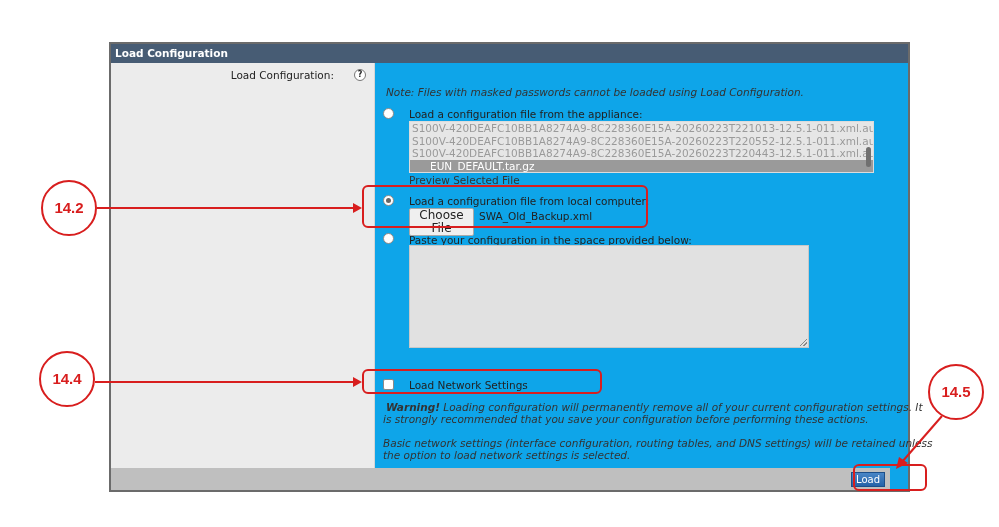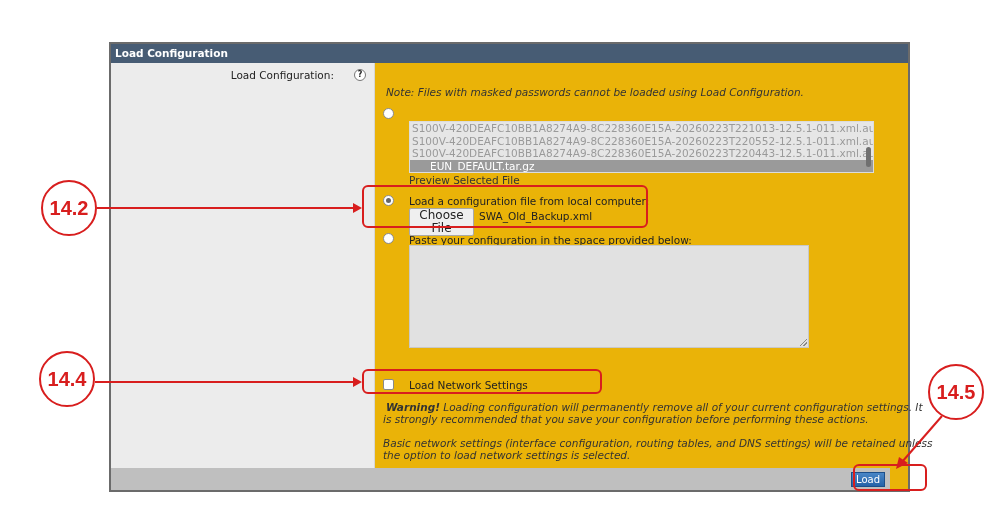--- a/index.html
+++ b/index.html
@@ -1,21 +1,21 @@
 <!DOCTYPE html>
 <html><head>
   <meta charset="utf-8">
   <style>
     * { box-sizing: border-box; margin: 0; padding: 0; }
     html, body { width: 999px; height: 527px; background: #ffffff; overflow: hidden; }
     body { position: relative; font-family: "DejaVu Sans", sans-serif; font-size: 10.5px; color: #222; }
 
     .panel {
       position: absolute; left: 109px; top: 42px; width: 801px; height: 450px;
-      border: 2px solid #6b6b6b; background: #eab308;
+      border: 2px solid #6b6b6b; background: #0ea5e9;
     }
     .panel-header {
       position: absolute; left: 0; top: 0; right: 0; height: 19px;
       background: #475c74; color: #fff; font-weight: bold; font-size: 10.5px;
       padding: 3px 0 0 4px;
     }
     .left-col {
       position: absolute; left: 0; top: 19px; width: 264px; bottom: 22px;
       background: #ececec; border-right: 1px solid #d6d6d6;
     }
@@ -77,21 +77,21 @@
     }
     .resize-grip {
       position: absolute; right: 1px; bottom: 1px; width: 7px; height: 7px;
       background: linear-gradient(135deg, transparent 45%, #888 45%, #888 55%, transparent 55%, transparent 70%, #888 70%, #888 80%, transparent 80%);
     }
 
     
     .anno-circle {
       position: absolute; width: 56px; height: 56px; border-radius: 50%;
       border: 2px solid #d81e1e; background: #fff; color: #d81e1e;
-      font-family: "Liberation Sans", sans-serif; font-weight: bold; font-size: 20px;
+      font-family: "Liberation Sans", sans-serif; font-weight: bold; font-size: 15px;
       text-align: center; line-height: 52px;
     }
     .anno-box {
       position: absolute; border: 2px solid #d81e1e; border-radius: 6px; background: transparent;
     }
     .anno-line { position: absolute; height: 2px; background: #d81e1e; }
     .arrow-head {
       position: absolute; width: 0; height: 0;
       border-top: 5px solid transparent; border-bottom: 5px solid transparent;
       border-left: 9px solid #d81e1e;
@@ -107,20 +107,21 @@
     <div class="field-label">
       <span>Load Configuration:</span>
       <span class="help-icon">?</span>
     </div>
   </div>
 
   <div class="right-col">
     <div class="abs txt italic" style="left:10px; top:23px; color:#333;">Note: Files with masked passwords cannot be loaded using Load Configuration.</div>
 
     <div class="radio" style="left:7px; top:45px;"></div>
+    <div class="abs txt" style="left:33px; top:45px;">Load a configuration file from the appliance:</div>
     <div class="file-list">
       <div class="file-item">S100V-420DEAFC10BB1A8274A9-8C228360E15A-20260223T221013-12.5.1-011.xml.audit_b</div>
       <div class="file-item">S100V-420DEAFC10BB1A8274A9-8C228360E15A-20260223T220552-12.5.1-011.xml.audit_b</div>
       <div class="file-item">S100V-420DEAFC10BB1A8274A9-8C228360E15A-20260223T220443-12.5.1-011.xml.audit_b</div>
       <div class="file-item selected">EUN_DEFAULT.tar.gz</div>
       <div class="list-scroll"></div>
     </div>
     <div class="abs txt" style="left:33px; top:111px; color:#333;">Preview Selected File</div>
 
     <div class="radio checked" style="left:7px; top:132px;"></div>

